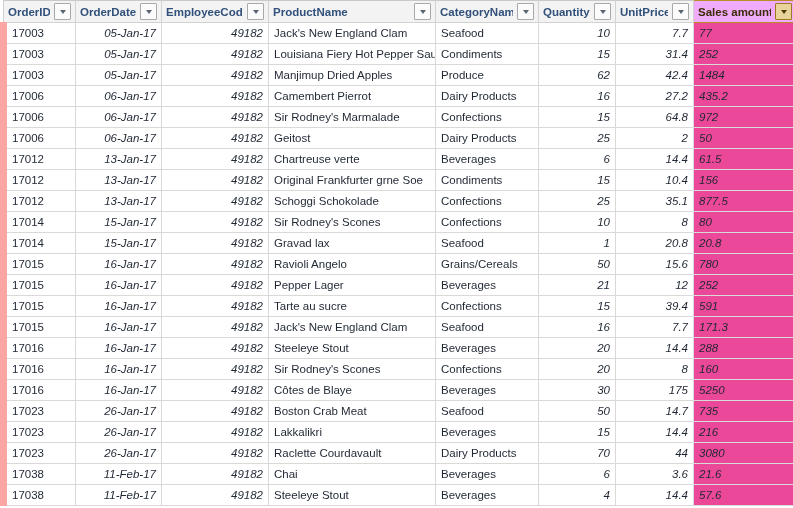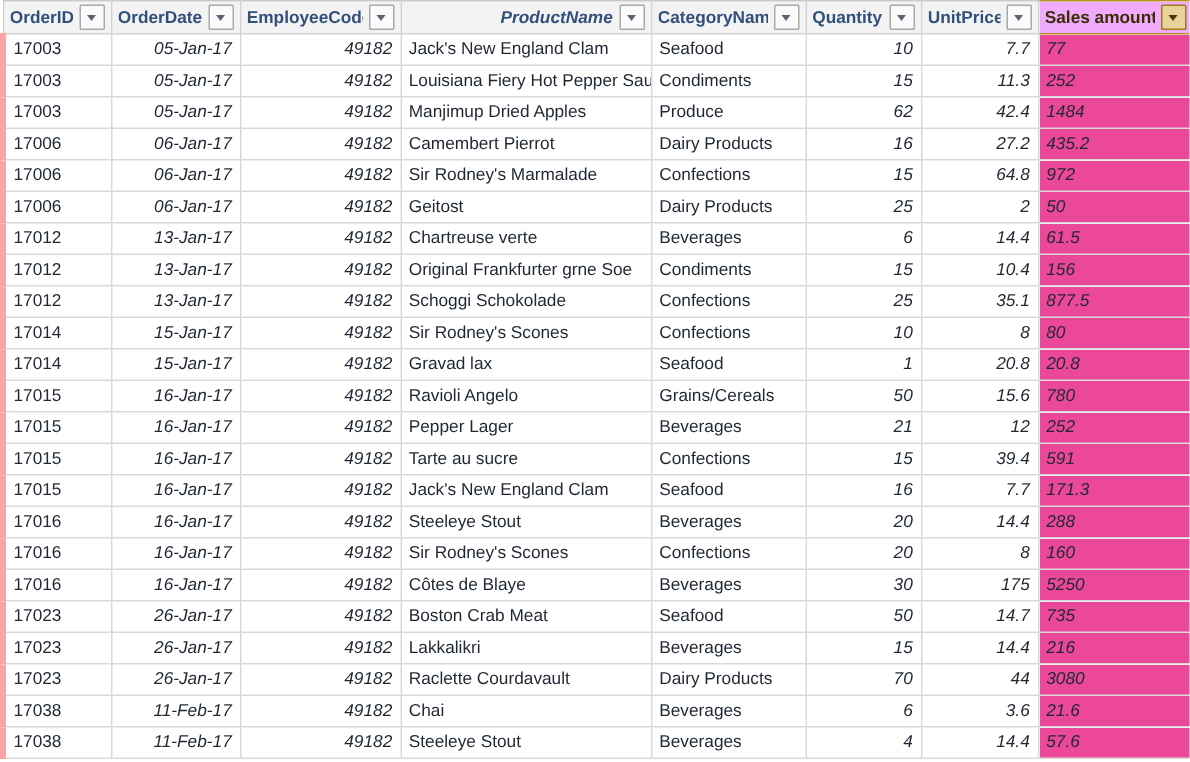--- a/index.html
+++ b/index.html
@@ -59,21 +59,21 @@
 
   .head-inner {
     display: flex;
     align-items: center;
     justify-content: space-between;
     gap: 4px;
     width: 100%;
     height: 20px;
   }
   .head-inner.center { justify-content: center; }
-  .head-inner.center .head-label { flex: 1 1 auto; text-align: right; font-style: italic; }
+  .head-inner.center .head-label { flex: 1 1 auto; text-align: left; }
 
   .head-label {
     overflow: hidden;
     text-overflow: clip;
     white-space: nowrap;
   }
 
   .filter-btn {
     flex: 0 0 auto;
     width: 15px;
@@ -109,21 +109,21 @@
     height: 21px;
     box-sizing: border-box;
     padding: 0 5px;
     vertical-align: middle;
     white-space: nowrap;
     overflow: hidden;
     font-size: 11.5px;
     color: #1f2733;
     background: #ffffff;
   }
-  td.cell:first-child { border-left: 4px solid #fca5a5; }
+  td.cell:first-child { border-left: 7px solid #fca5a5; }
 
   td.num { text-align: right; }
   td.ital { font-style: italic; }
   td.measure {
     background: #ec4899;
     text-align: left;
     font-style: italic;
   }
 
   
@@ -230,21 +230,21 @@
           <td class="cell num ital">7.7</td>
           <td class="cell measure">77</td>
         </tr>
         <tr class="data-row">
           <td class="cell">17003</td>
           <td class="cell num ital">05-Jan-17</td>
           <td class="cell num ital">49182</td>
           <td class="cell">Louisiana Fiery Hot Pepper Sauce</td>
           <td class="cell">Condiments</td>
           <td class="cell num ital">15</td>
-          <td class="cell num ital">11.3</td>
+          <td class="cell num ital">31.4</td>
           <td class="cell measure">252</td>
         </tr>
         <tr class="data-row">
           <td class="cell">17003</td>
           <td class="cell num ital">05-Jan-17</td>
           <td class="cell num ital">49182</td>
           <td class="cell">Manjimup Dried Apples</td>
           <td class="cell">Produce</td>
           <td class="cell num ital">62</td>
           <td class="cell num ital">42.4</td>

